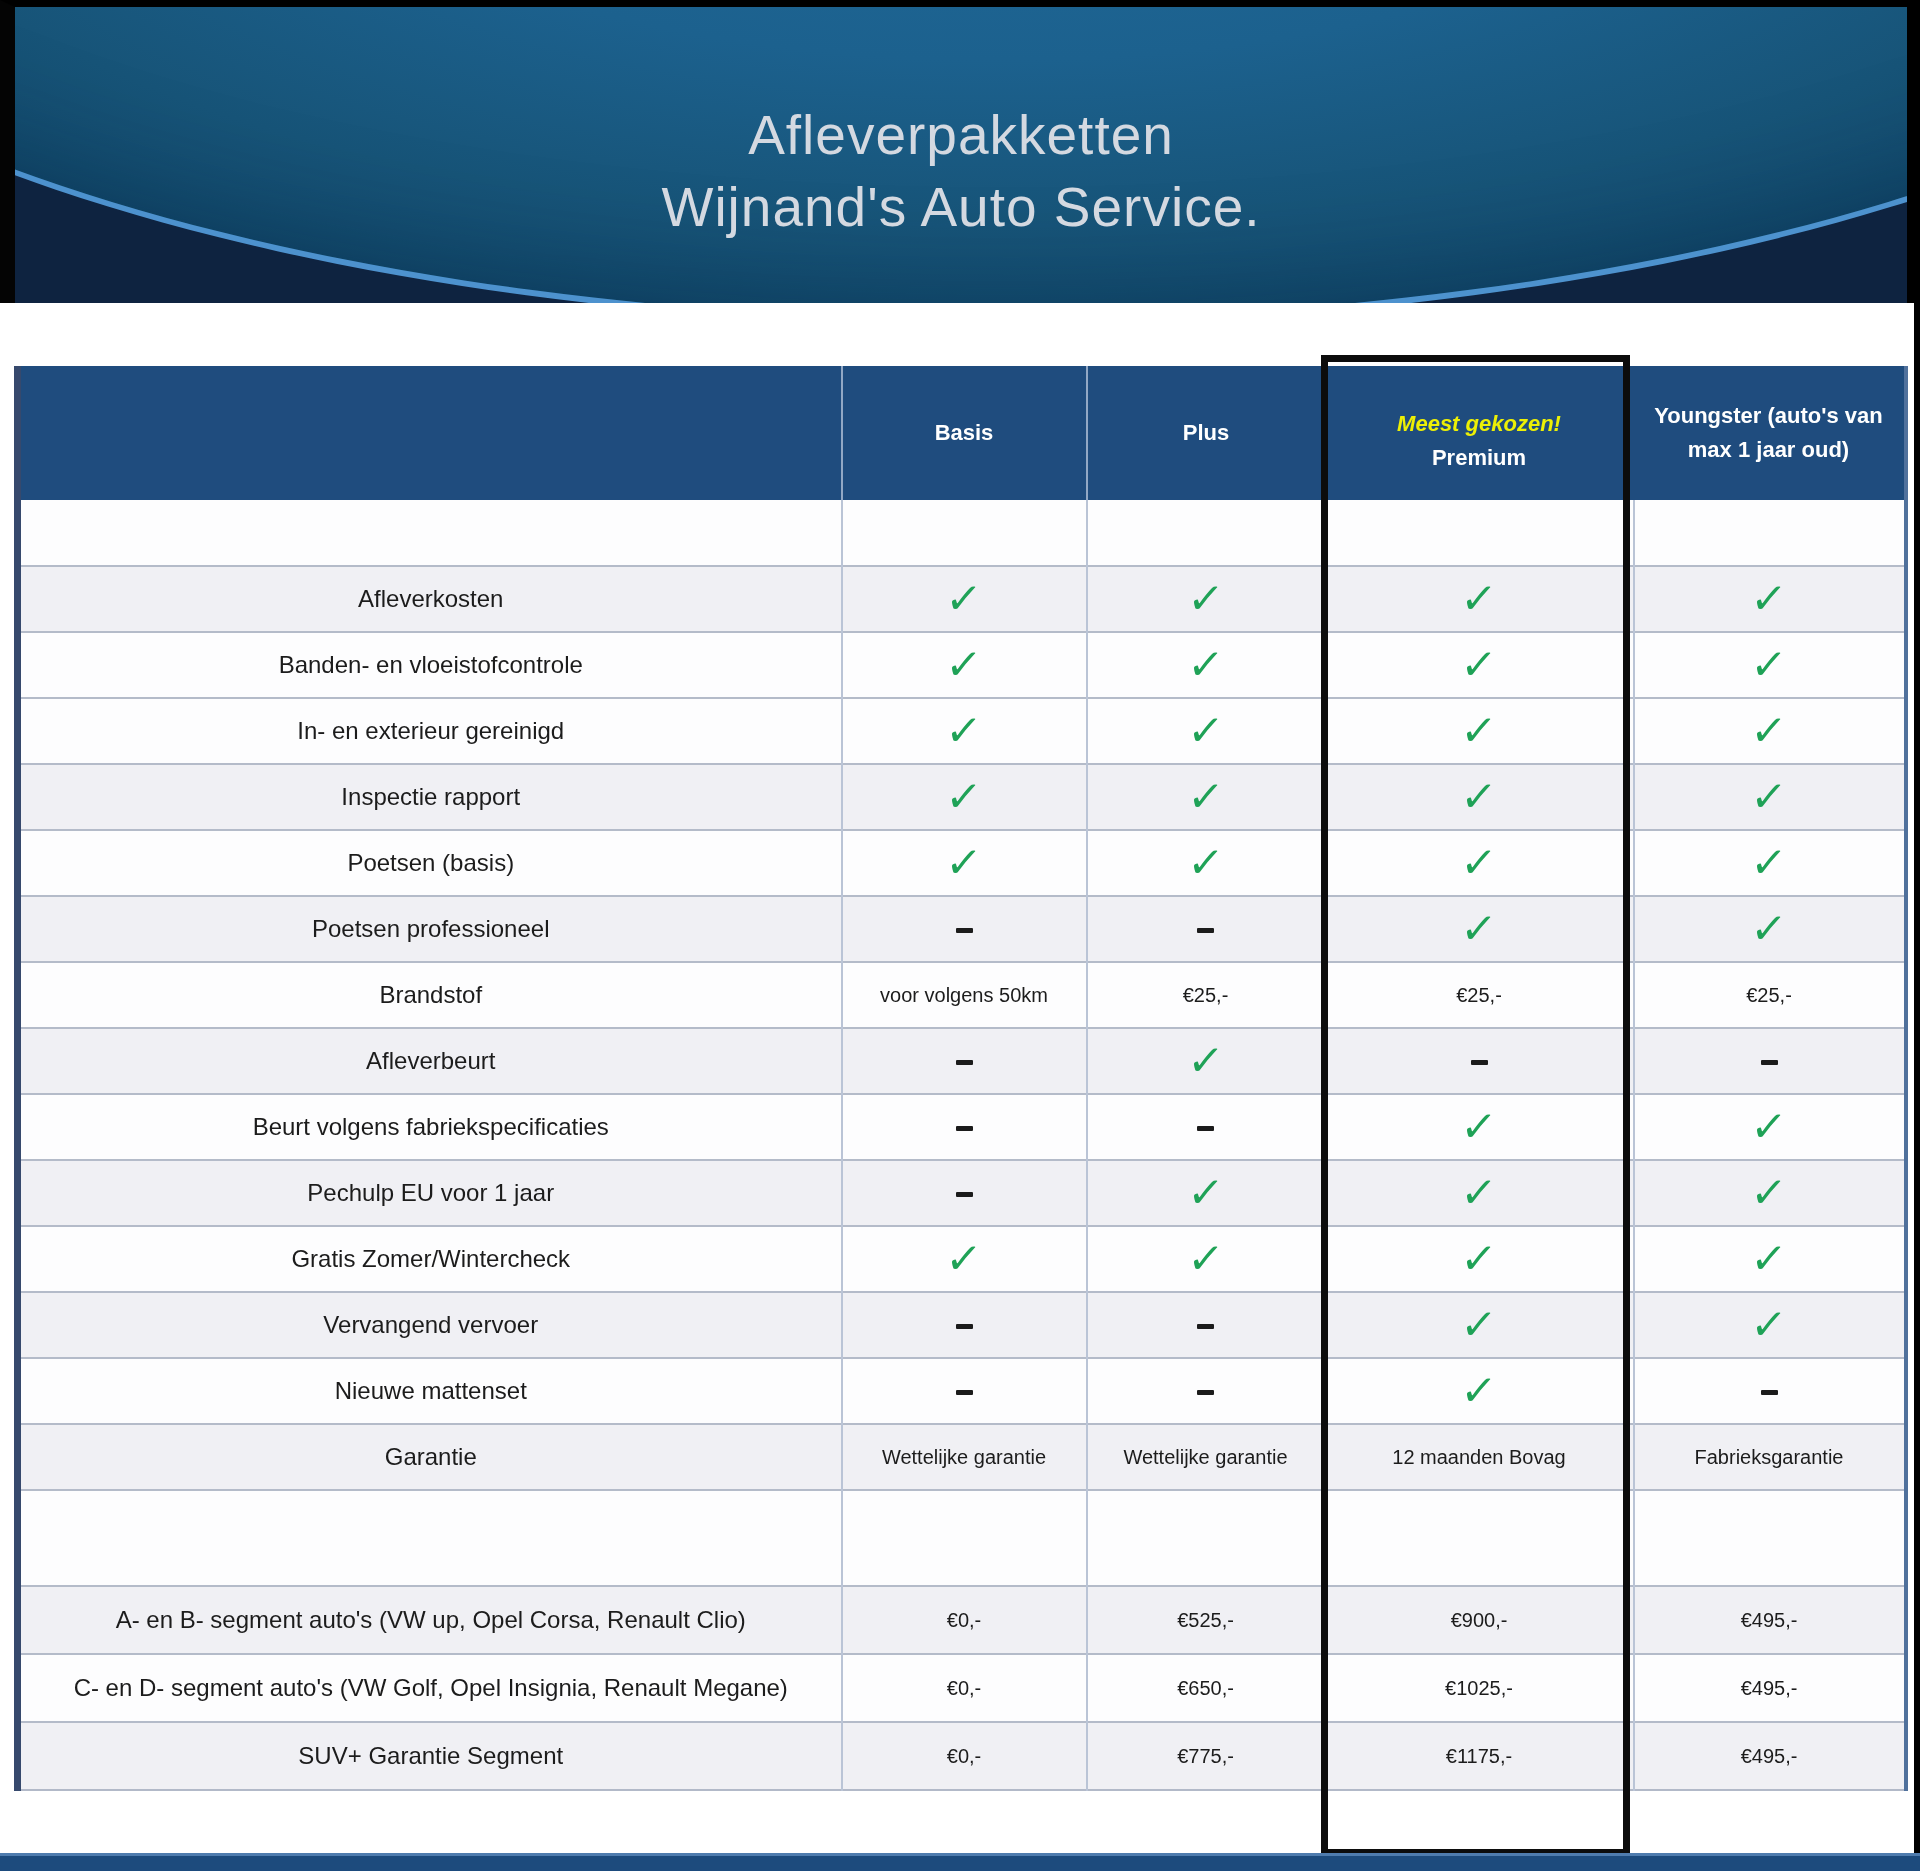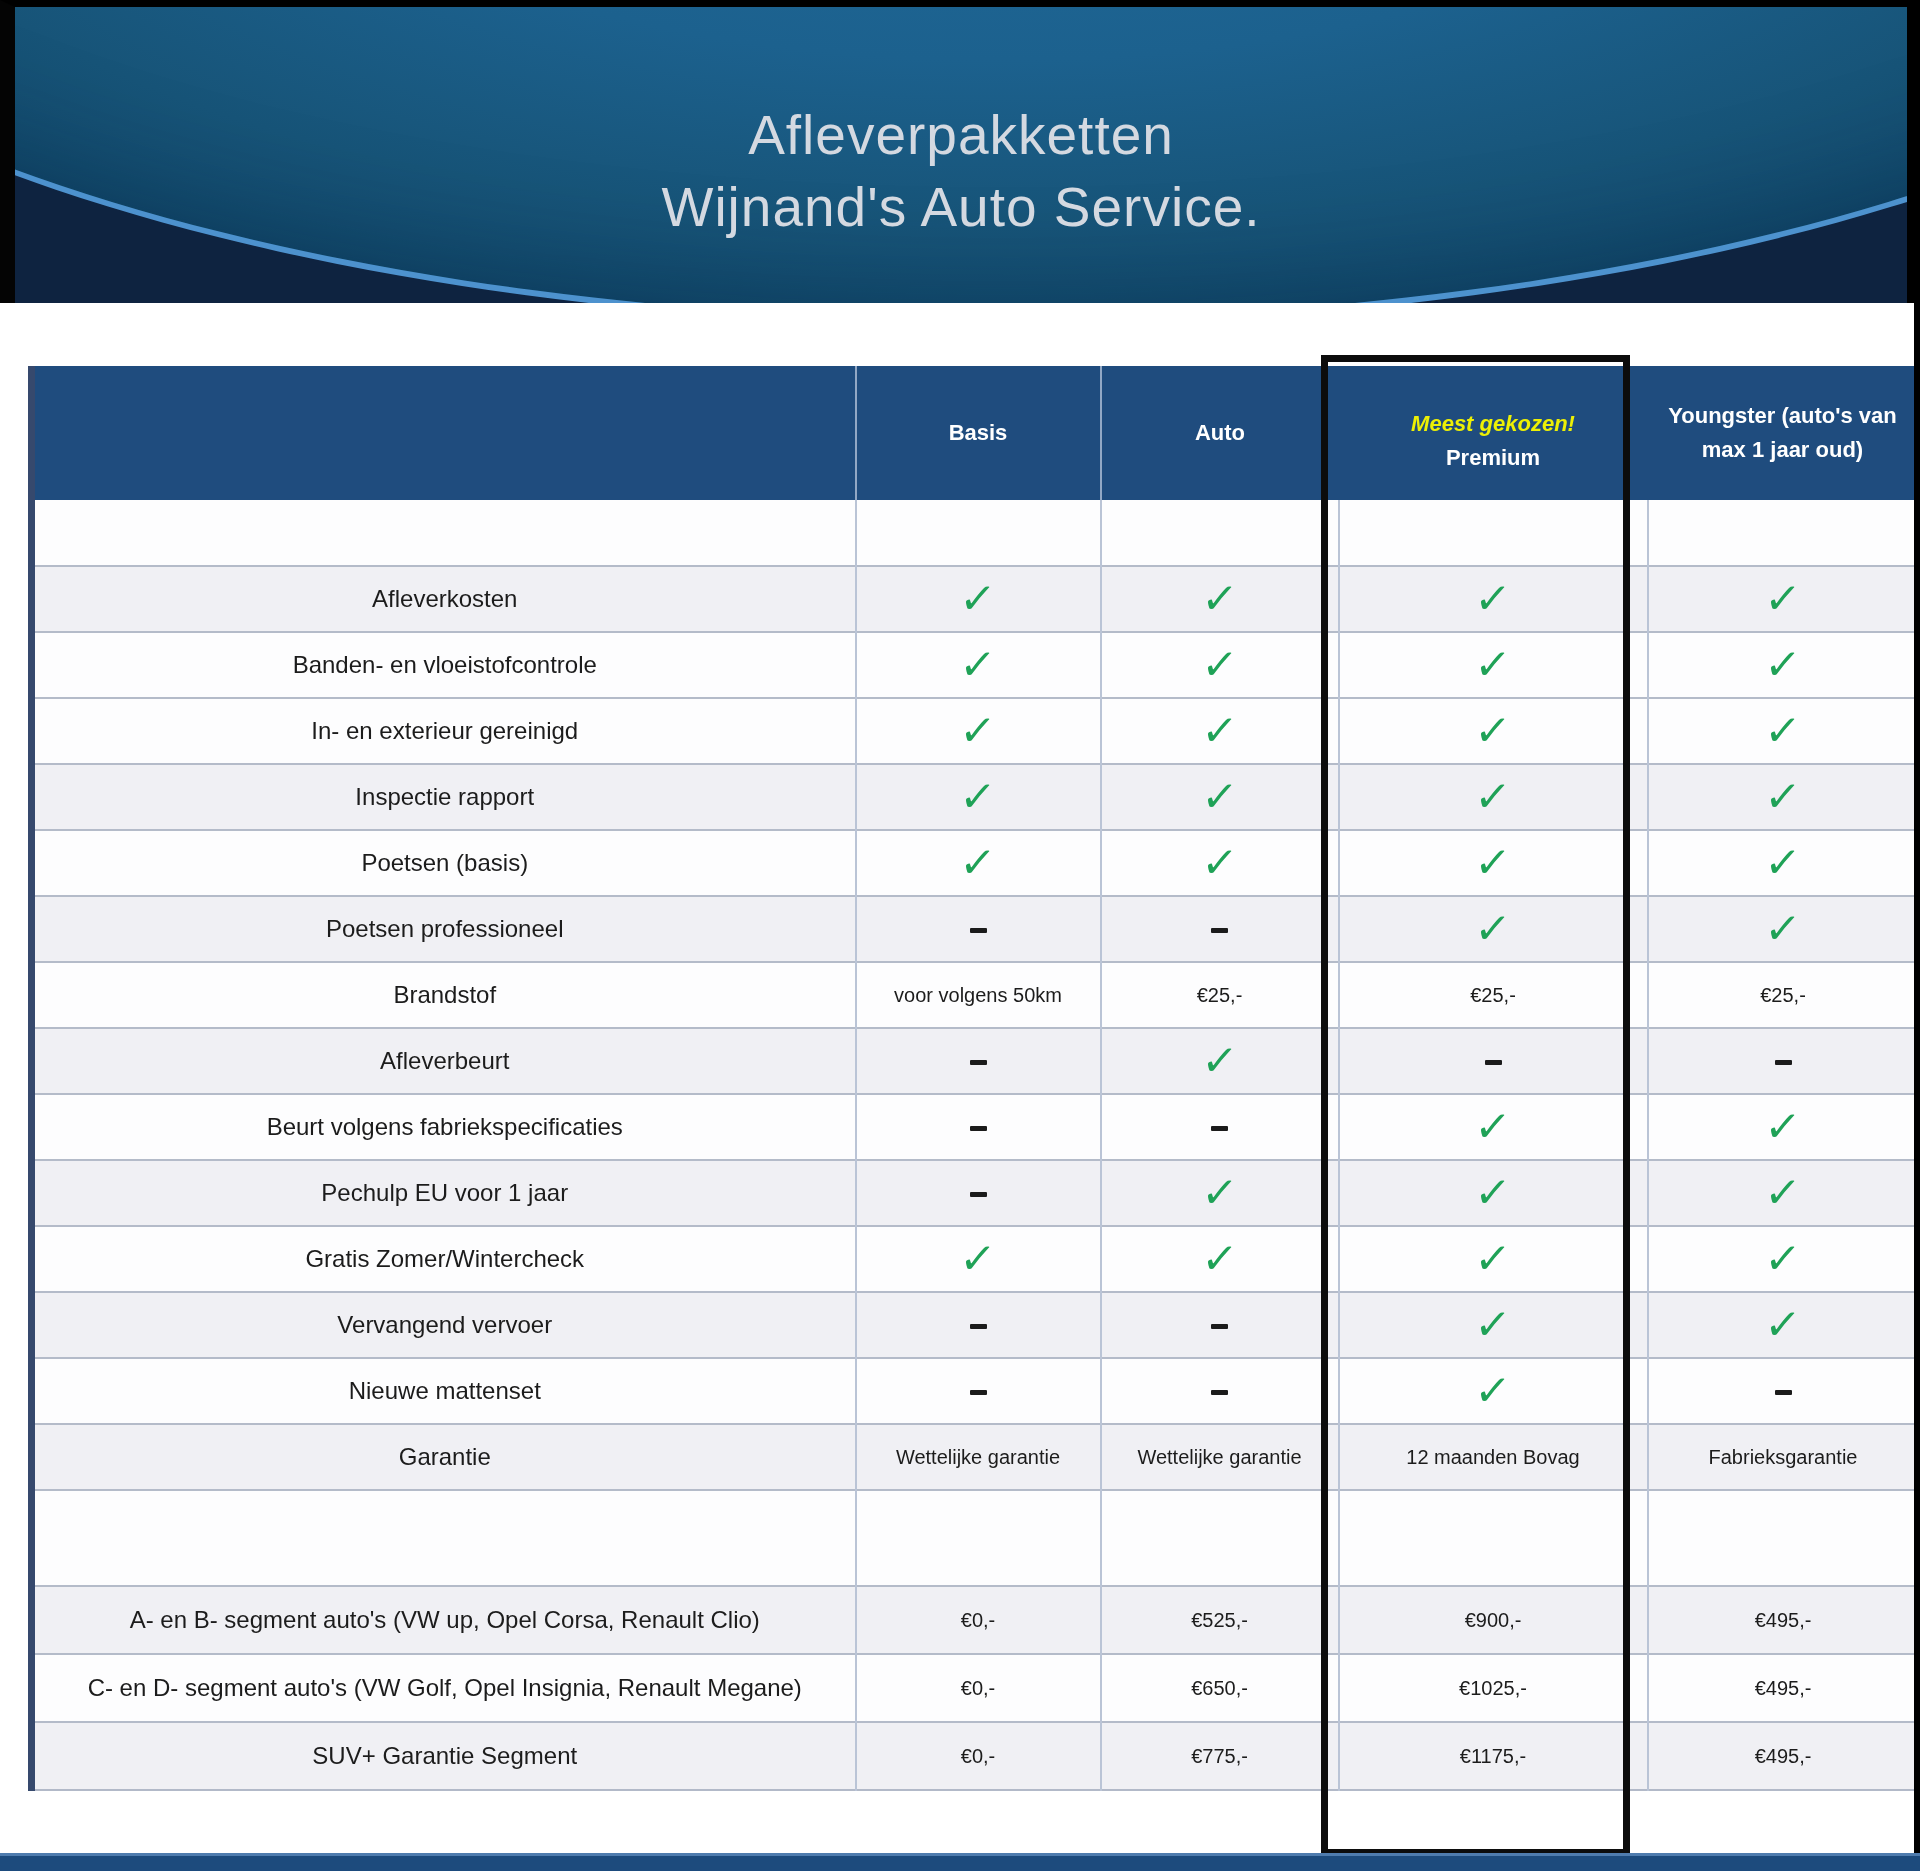--- a/index.html
+++ b/index.html
@@ -18,21 +18,21 @@
     border-radius:50%;border:6px solid #4d92ce;
     background:radial-gradient(closest-side,#206a9a 0%,#1c618e 50%,#175478 82%,#124a6c 100%);
     box-shadow:inset 0 0 120px rgba(0,30,60,.35);
   }
   .banner-title{
     position:absolute;left:0;right:0;top:92px;text-align:center;
     color:#d4d9e1;font-size:55px;line-height:72px;font-weight:400;letter-spacing:1px;
   }
   
   table.pkg{
-    position:absolute;left:28px;top:366px;width:1888px;
+    position:absolute;left:14px;top:366px;width:1888px;
     border-collapse:collapse;table-layout:fixed;
     border-left:7px solid #36496d;border-right:4px solid #50719c;
     border-bottom:2px solid #b2b9c8;
   }
   table.pkg th,table.pkg td{
     padding:0 4px;text-align:center;vertical-align:middle;box-sizing:border-box;
     overflow:hidden;
   }
   thead tr{height:134px;}
   thead th{
@@ -94,21 +94,21 @@
     </colgroup>
     <thead>
       <tr id="header-row">
           <th>
             <div></div>
           </th>
           <th class="sep">
             <div>Basis</div>
           </th>
           <th class="sep">
-            <div>Auto</div>
+            <div>Plus</div>
           </th>
           <th>
             <div class="badge-line">Meest gekozen!</div>
             <div>Premium</div>
           </th>
           <th>
             <div>Youngster (auto's van max 1 jaar oud)</div>
           </th>
         </tr>
     </thead>

